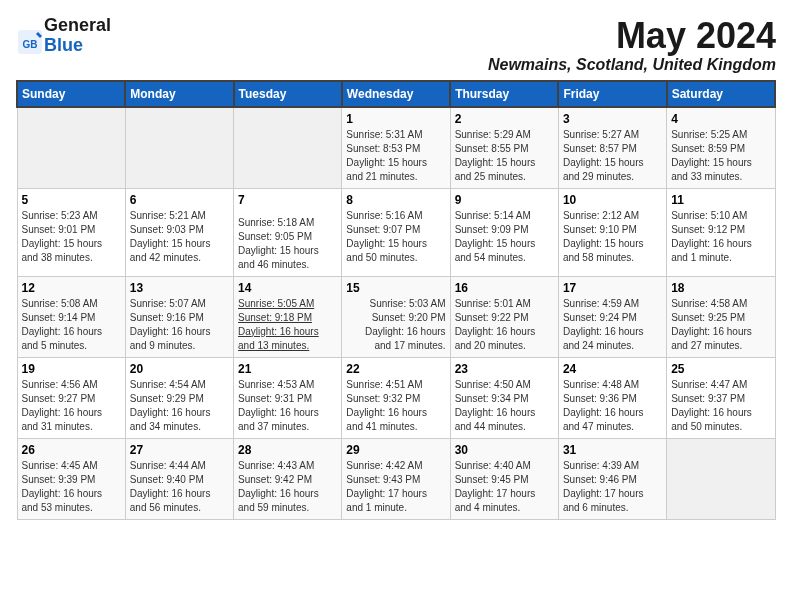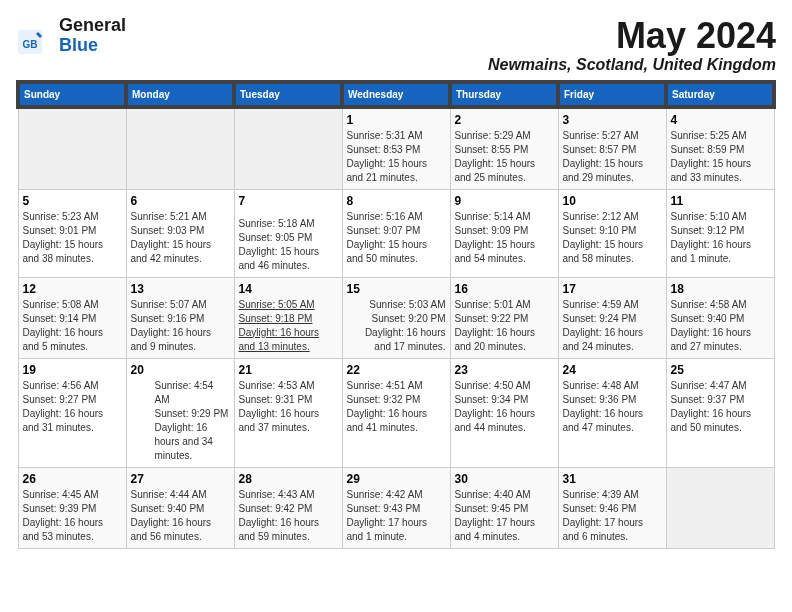--- a/index.html
+++ b/index.html
@@ -18,21 +18,20 @@
     }
     .logo {
       display: flex;
       align-items: flex-end;
       gap: 0;
     }
     .logo-text {
       font-size: 18px;
       font-weight: bold;
       line-height: 1.1;
-      margin-left: 15px;
     }
     .logo-general { color: #1a1a1a; }
     .logo-blue { color: #1565c0; }
     .logo-icon {
       width: 28px;
       height: 28px;
     }
     .title-area {
       text-align: right;
     }
@@ -51,22 +50,22 @@
     table {
       width: 100%;
       border-collapse: collapse;
       font-size: 10.5px;
     }
     thead tr th {
       background-color: #1565c0;
       color: #fff;
       padding: 5px 4px;
       text-align: left;
-      font-size: 10px;
-      border: 4px solid #404040;
+      font-size: 12px;
+      border: 2px solid #404040;
     }
     tbody tr td {
       border: 1px solid #ccc;
       vertical-align: top;
       padding: 4px;
       width: 108px;
       min-height: 80px;
       background: #fff;
     }
     tbody tr:nth-child(odd) td {
@@ -226,34 +225,34 @@
         </td>
         <td>
           <div class="day-number">17</div>
           <div class="day-info" style="white-space: pre-line;">Sunrise: 4:59 AM
 Sunset: 9:24 PM
 Daylight: 16 hours and 24 minutes.</div>
         </td>
         <td>
           <div class="day-number">18</div>
           <div class="day-info" style="white-space: pre-line;">Sunrise: 4:58 AM
-Sunset: 9:40 PM
+Sunset: 9:25 PM
 Daylight: 16 hours and 27 minutes.</div>
         </td>
       </tr>
       <tr>
         <td>
           <div class="day-number">19</div>
           <div class="day-info" style="white-space: pre-line;">Sunrise: 4:56 AM
 Sunset: 9:27 PM
 Daylight: 16 hours and 31 minutes.</div>
         </td>
         <td>
           <div class="day-number">20</div>
-          <div class="day-info" style="white-space: pre-line; margin-left: 24px;">Sunrise: 4:54 AM
+          <div class="day-info" style="white-space: pre-line;">Sunrise: 4:54 AM
 Sunset: 9:29 PM
 Daylight: 16 hours and 34 minutes.</div>
         </td>
         <td>
           <div class="day-number">21</div>
           <div class="day-info" style="white-space: pre-line;">Sunrise: 4:53 AM
 Sunset: 9:31 PM
 Daylight: 16 hours and 37 minutes.</div>
         </td>
         <td>

